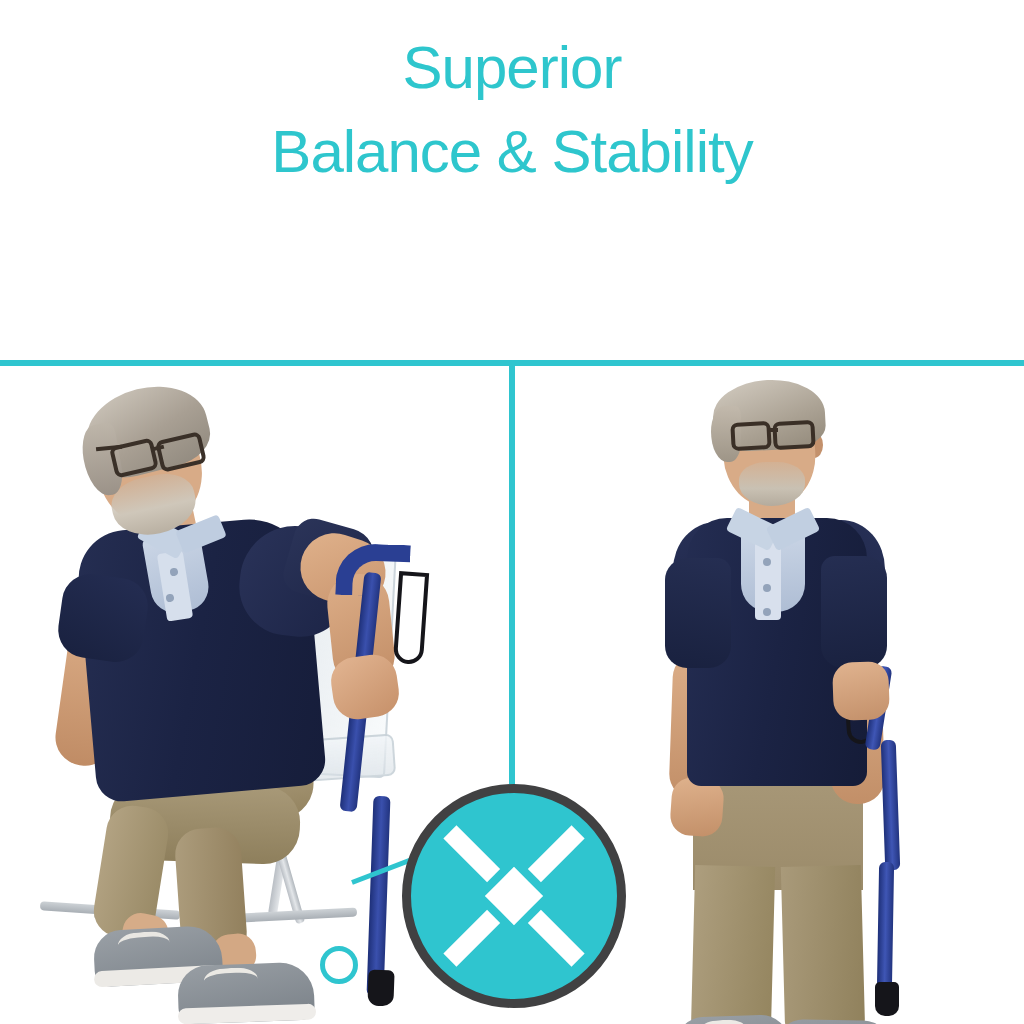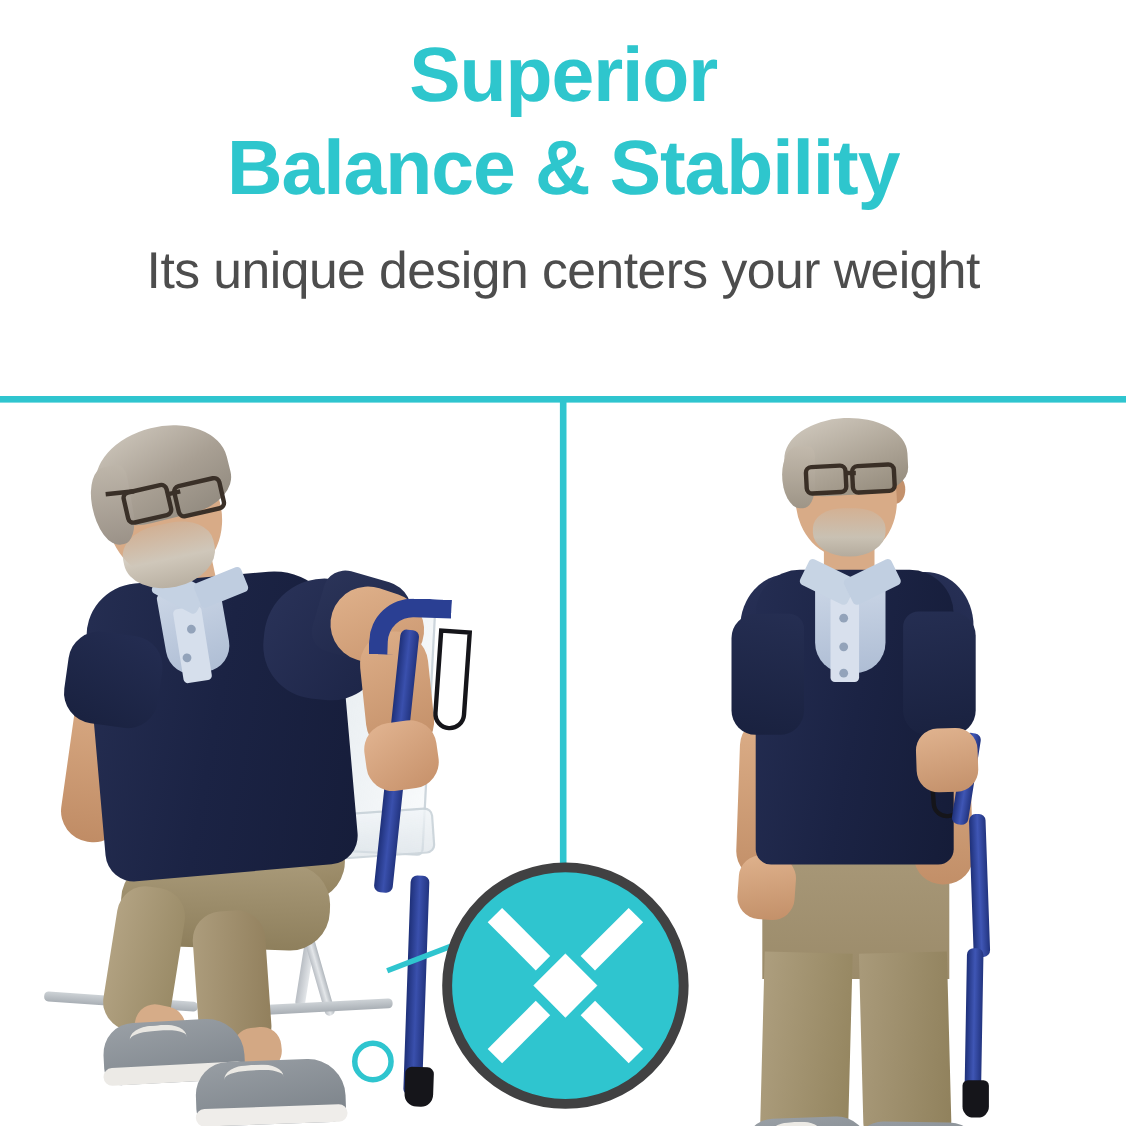--- a/index.html
+++ b/index.html
@@ -8,22 +8,22 @@
     background:#ffffff;
     font-family:"Liberation Sans", sans-serif;
     overflow:hidden;
   }
   #canvas { position:relative; width:1024px; height:1024px; background:#fff; }
 
   
   .header { position:absolute; left:0; top:0; width:1024px; height:363px; text-align:center; }
   .headline {
     position:absolute; left:0; top:26px; width:1024px;
-    color:#2ec6cd; font-size:70px; line-height:84px;
-    font-weight:700; letter-spacing:-1px; white-space:nowrap;
+    color:#2ec6cd; font-size:60px; line-height:84px;
+    font-weight:400; letter-spacing:-1px; white-space:nowrap;
   }
   .headline .l2 { display:block;text-align:center; }
   .subhead {
     position:absolute; left:0; top:215px; width:1024px;
     color:#4d4d4d; font-size:47px; line-height:62px;
     font-weight:400; letter-spacing:-.5px;
   }
   .subhead .s2 { display:block; }
 
   
@@ -218,21 +218,20 @@
 <body>
 
 <div id="canvas">
 
   <div class="header">
     <div class="headline">
       <span>Superior</span>
       <span class="l2">Balance &amp; Stability</span>
     </div>
     <div class="subhead">
-      <span>Its unique design centers your weight</span>
     </div>
   </div>
 
   <div class="rule-h"></div>
 
   <div class="panel panel-left">
 
     <div class="fig l-chair-back"></div>
     <div class="fig l-leg1 chrome"></div>
     <div class="fig l-leg5"></div>

